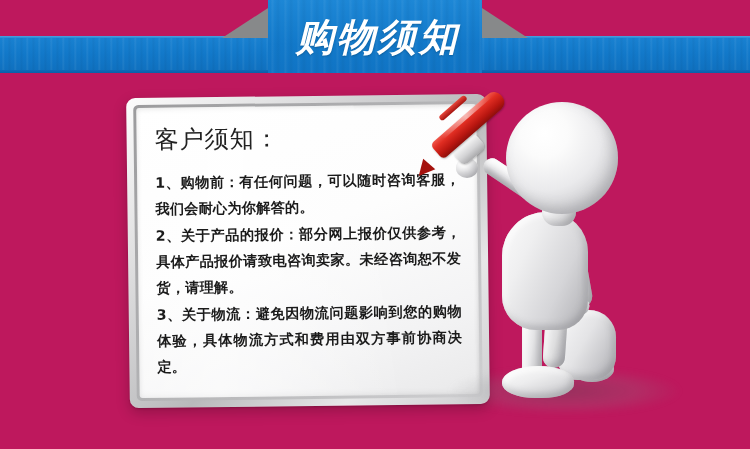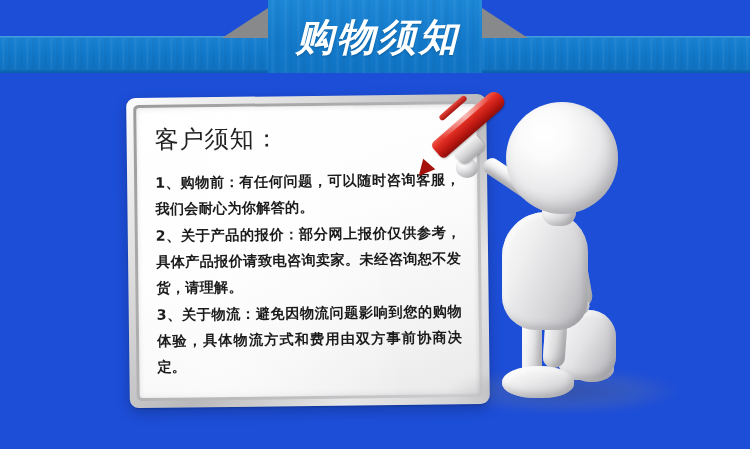--- a/index.html
+++ b/index.html
@@ -9,21 +9,21 @@
   }
   body {
     font-family: "Liberation Sans", "DejaVu Sans", sans-serif;
   }
 
   #page {
     position: relative;
     width: 750px;
     height: 449px;
     overflow: hidden;
-    background: #1d4ed8;
+    background: #be185d;
   }
 
   
   .banner {
     position: absolute;
     left: 0;
     top: 0;
     width: 750px;
     height: 90px;
   }

